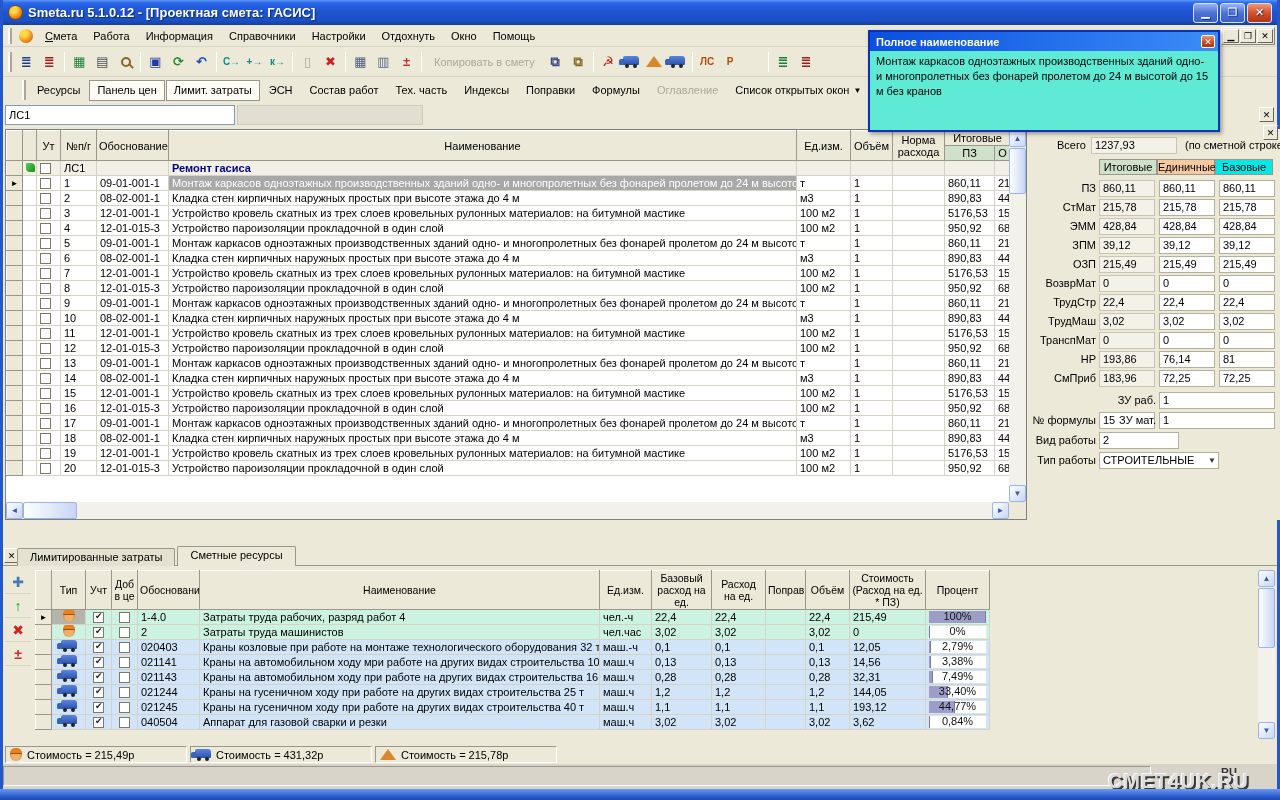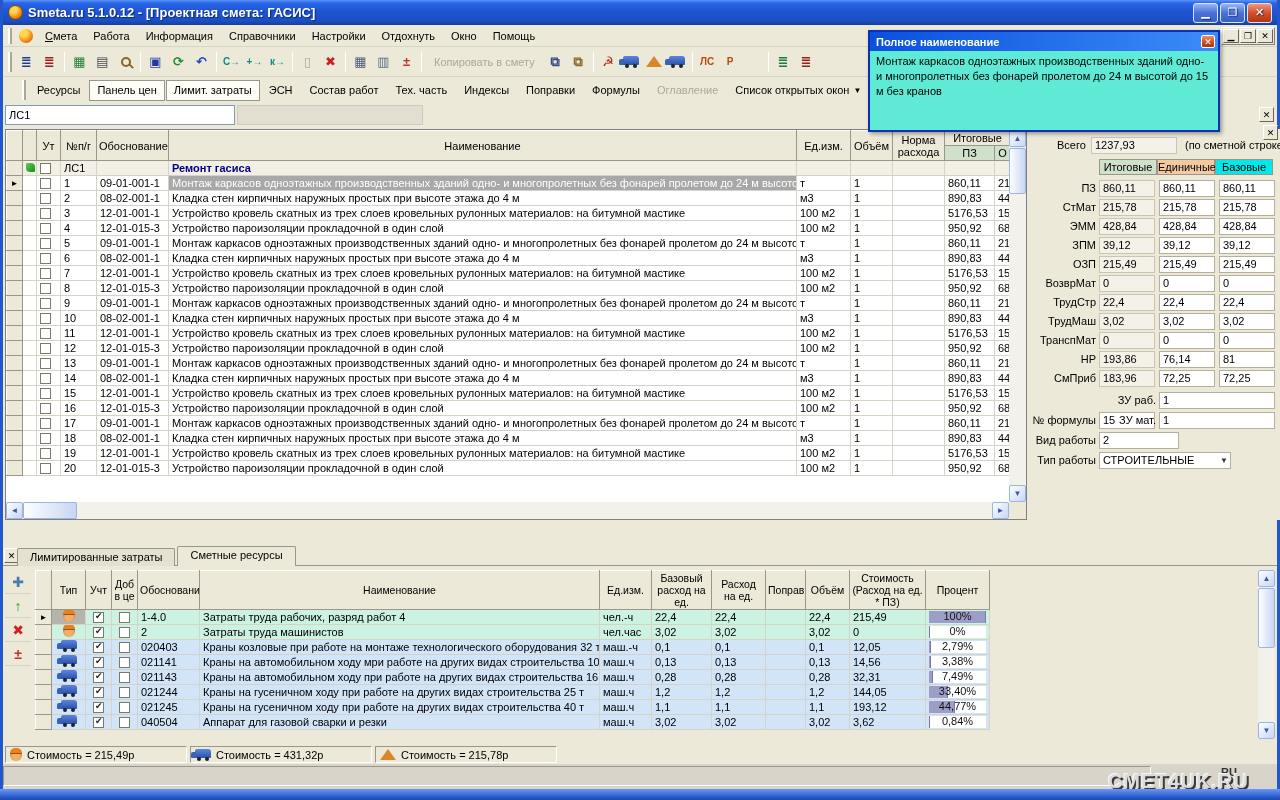--- a/index.html
+++ b/index.html
@@ -763,21 +763,21 @@
       <span class="fld xf" style="left:70px; width:56px;">15</span>
       <span class="xl" style="right:124px;">ЗУ мат.</span>
       <span class="fld xf" style="left:130px; width:116px;">1</span>
     </div>
     <div class="rxtra" style="top:302px;">
       <span class="xl" style="right:184px;">Вид работы</span>
       <span class="fld xf" style="left:70px; width:80px;">2</span>
     </div>
     <div class="rxtra" style="top:322px;">
       <span class="xl" style="right:184px;">Тип работы</span>
-      <span class="fld xf" style="left:70px; width:132px;">
+      <span class="fld xf" style="left:70px; width:120px;">
         <span>СТРОИТЕЛЬНЫЕ</span>
         <span class="ddarrow">▼</span>
       </span>
     </div>
   </div>
 
 
   <span class="smallx closepanel">✕</span>
   <div class="subtabs" id="subtabs">
       <span class="subtab">Лимитированные затраты</span>

